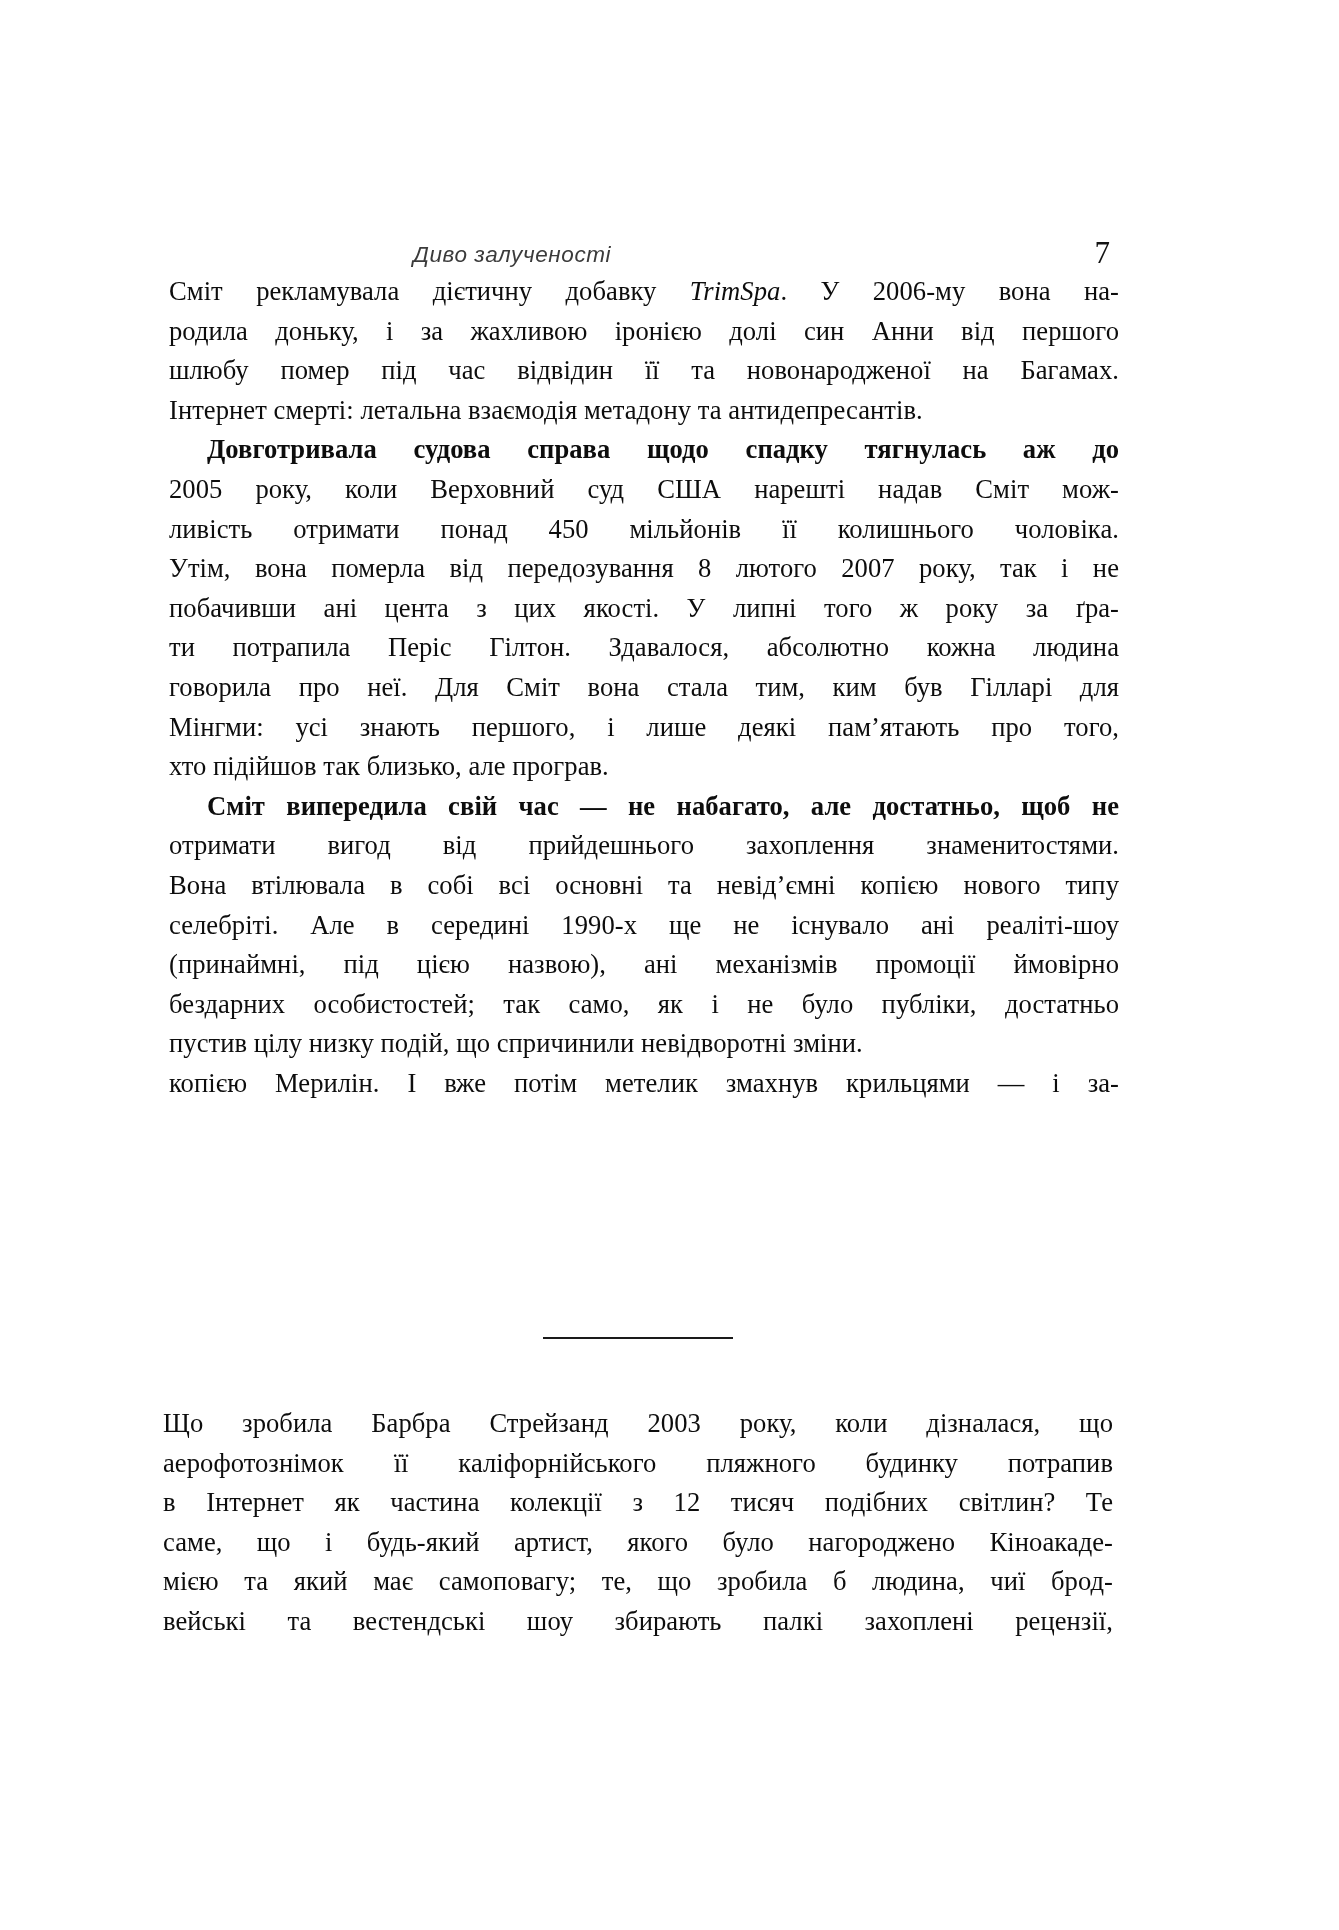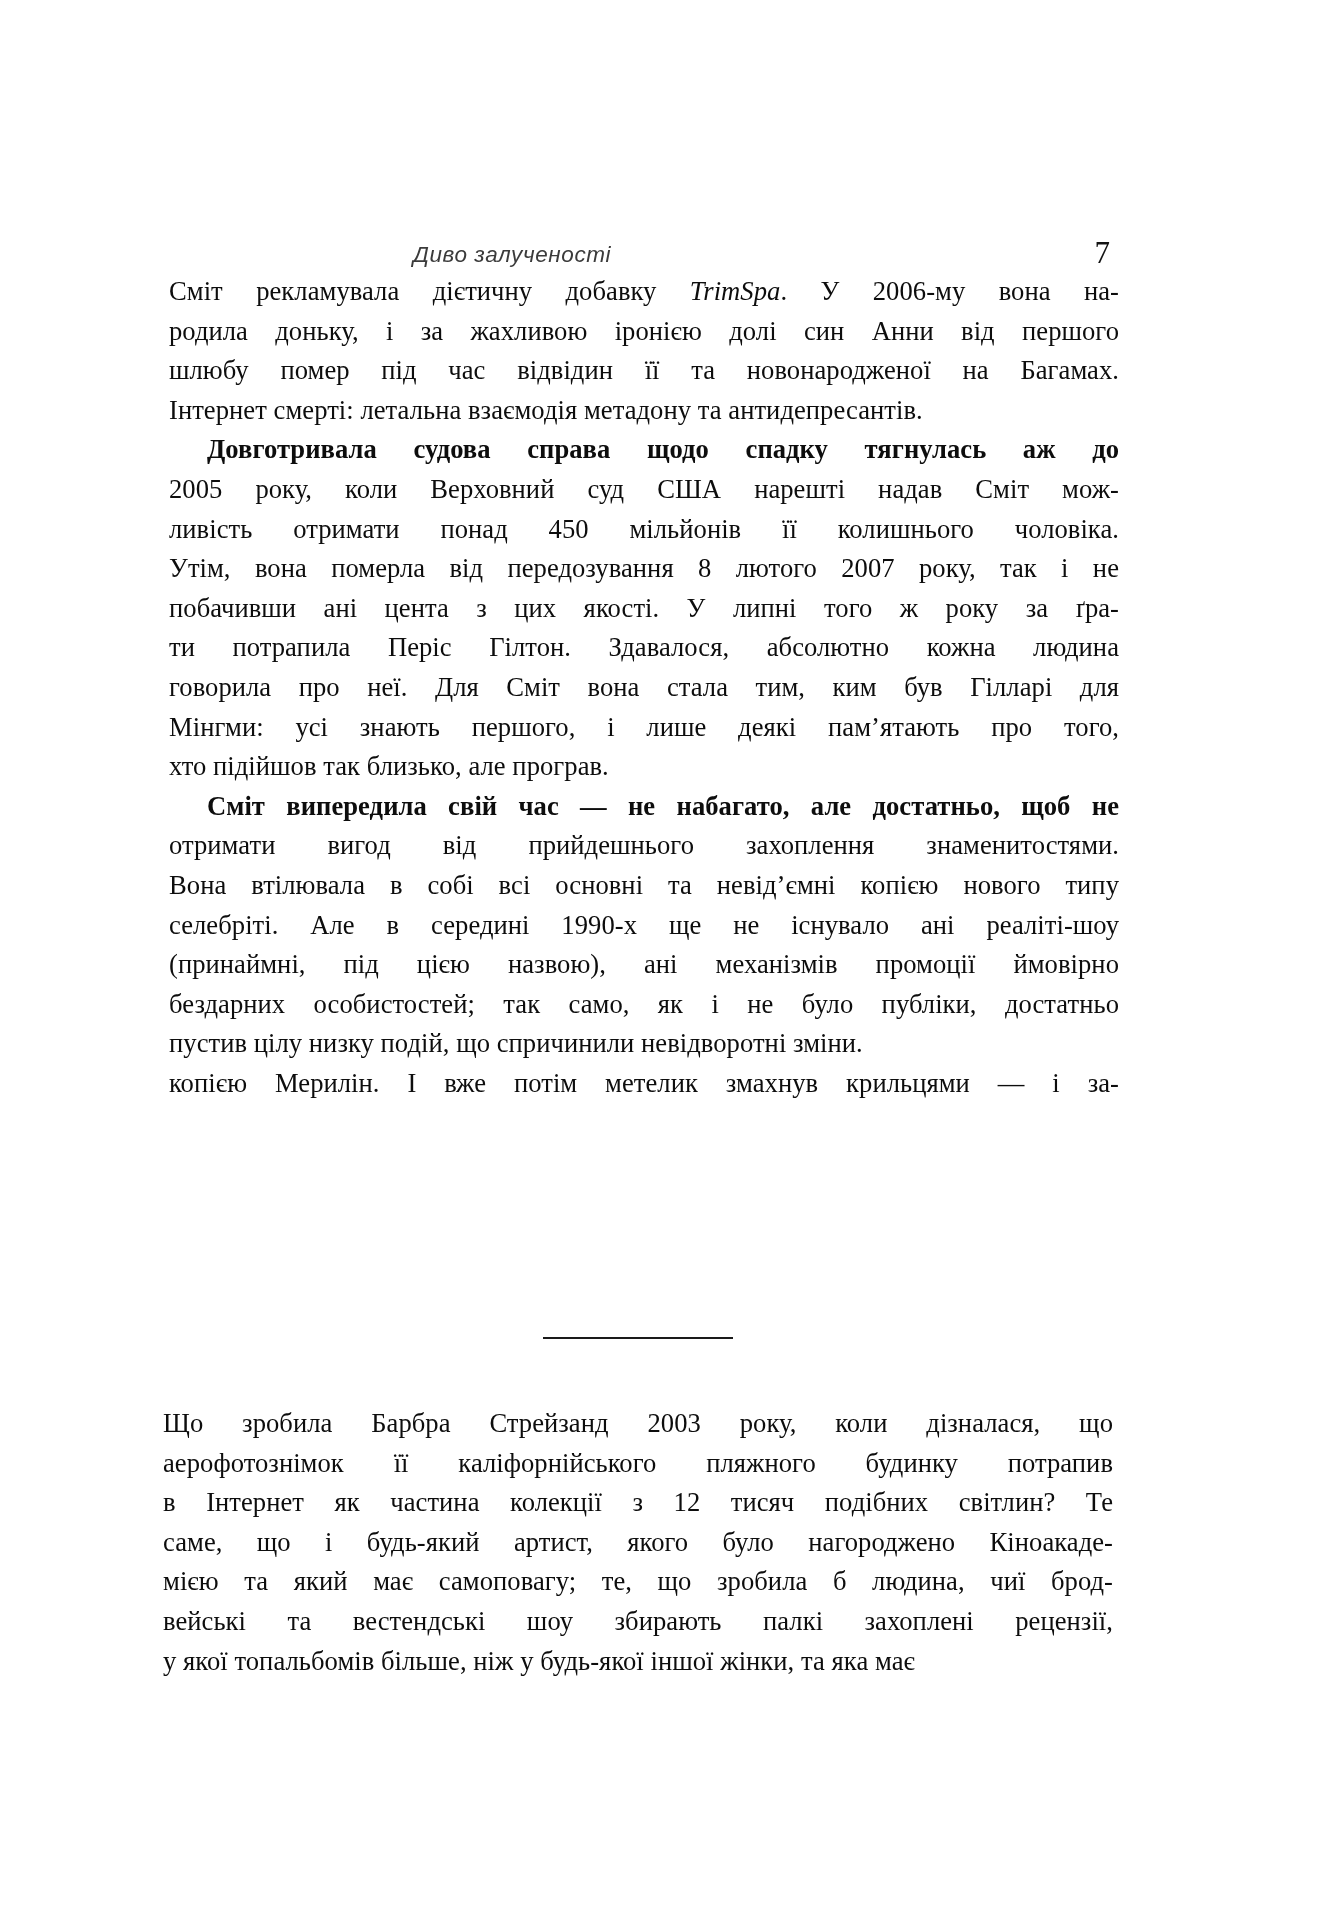--- a/index.html
+++ b/index.html
@@ -144,17 +144,16 @@
   </div>
 
   <div class="textblock-two">
     <div>
       <span class="line">Що зробила Барбра Стрейзанд 2003 року, коли дізналася, що</span>
       <span class="line">аерофотознімок її каліфорнійського пляжного будинку потрапив</span>
       <span class="line">в Інтернет як частина колекції з 12 тисяч подібних світлин? Те</span>
       <span class="line">саме, що і будь-який артист, якого було нагороджено Кіноакаде-</span>
       <span class="line">мією та який має самоповагу; те, що зробила б людина, чиї брод-</span>
       <span class="line">вейські та вестендські шоу збирають палкі захоплені рецензії,</span>
-      <span class="line last">у якої топальбомів більше, ніж у будь-якої іншої жінки, та яка має</span>
     </div>
   </div>
 
 </div>
 
 </body></html>

